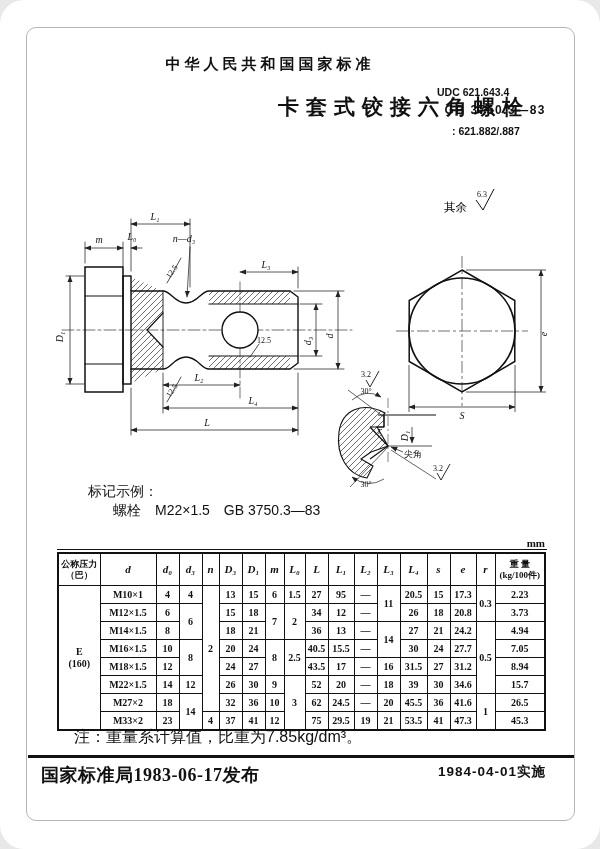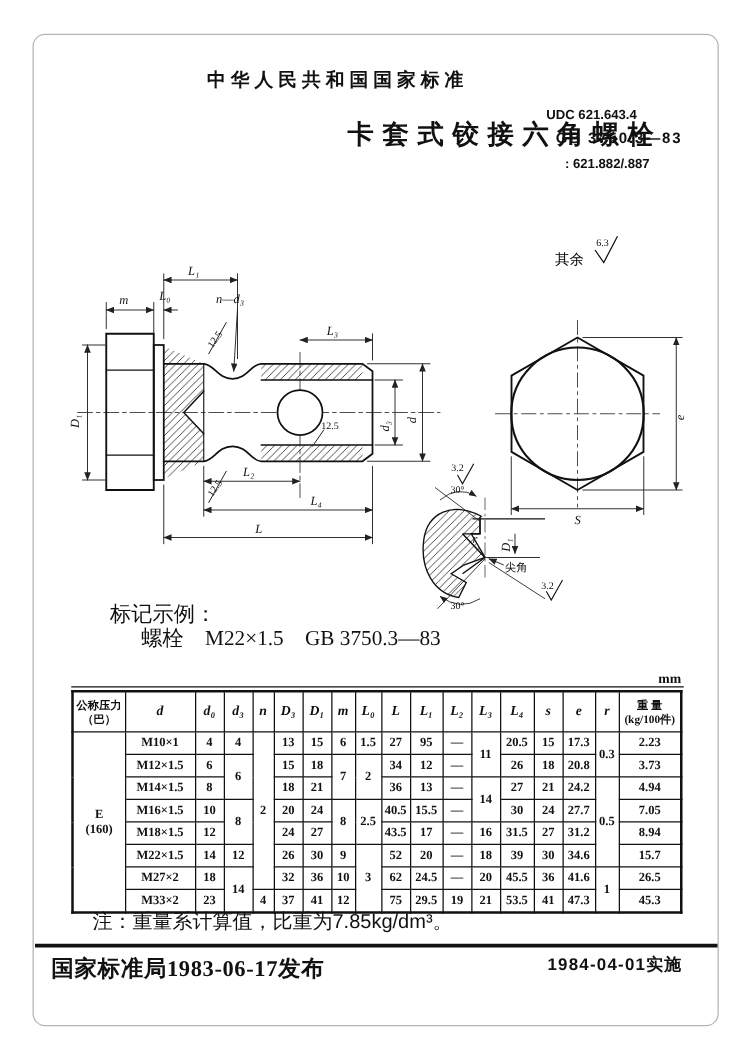--- a/index.html
+++ b/index.html
@@ -1,36 +1,36 @@
 <!DOCTYPE html>
 <html><head>
 <meta charset="utf-8">
 <style>
   html,body{margin:0;padding:0;background:#e8e8e8;}
   .sheet{position:relative;width:600px;height:849px;background:#ffffff;overflow:hidden;
-         font-family:"Liberation Serif","DejaVu Serif",serif;color:#111;}
+         font-family:"Liberation Serif","DejaVu Serif",serif;color:#111;border-radius:24px;}
   .scan-border{position:absolute;left:26px;top:27px;right:25px;bottom:28px;
                border:1px solid #b5b5b5;border-radius:10px;pointer-events:none;}
   .abs{position:absolute;}
   .hdr-cn{top:55px;left:0;width:540px;text-align:center;
           font-family:"Liberation Sans","DejaVu Sans",sans-serif;
           font-weight:bold;font-size:15px;letter-spacing:4px;}
   .udc{left:437px;top:60px;font-family:"Liberation Sans",sans-serif;
        font-weight:bold;font-size:10.5px;line-height:13px;white-space:pre;}
   .udc .l2{padding-left:15px;}
   .doc-title{top:93px;left:0;width:530px;text-align:right;font-weight:bold;
              font-family:"Liberation Sans","DejaVu Sans",sans-serif;
              font-size:21px;letter-spacing:7px;}
   .gb-num{top:103px;right:54px;font-family:"Liberation Sans",sans-serif;
           font-weight:bold;font-size:12px;letter-spacing:1.5px;}
   .subtitle{top:135px;left:0;width:516px;text-align:center;font-weight:bold;
             font-family:"Liberation Sans",sans-serif;font-size:11.5px;
             letter-spacing:1.5px;word-spacing:9px;}
-  .marking{left:88px;top:482px;font-size:17px;line-height:19px;
-           font-family:Liberation Serif, serif;}
+  .marking{left:88px;top:482px;font-size:14px;line-height:19px;
+           font-family:Liberation Sans, sans-serif;}
   .marking .ind{margin-left:25px;}
   .mm-label{right:55px;top:537px;font-size:11px;font-weight:bold;}
   .tbl-wrap{left:57px;top:552px;}
   table.tbl{border-collapse:collapse;table-layout:fixed;}
   .tbl th,.tbl td{border:1px solid #111;text-align:center;vertical-align:middle;
         padding:0;font-weight:bold;font-size:10px;line-height:1.15;
         white-space:pre-line;overflow:hidden;}
   .tbl{border:2px solid #111;}
   .tbl thead th{height:31px;font-size:10px;}
   .tbl tbody td{height:17px;}

